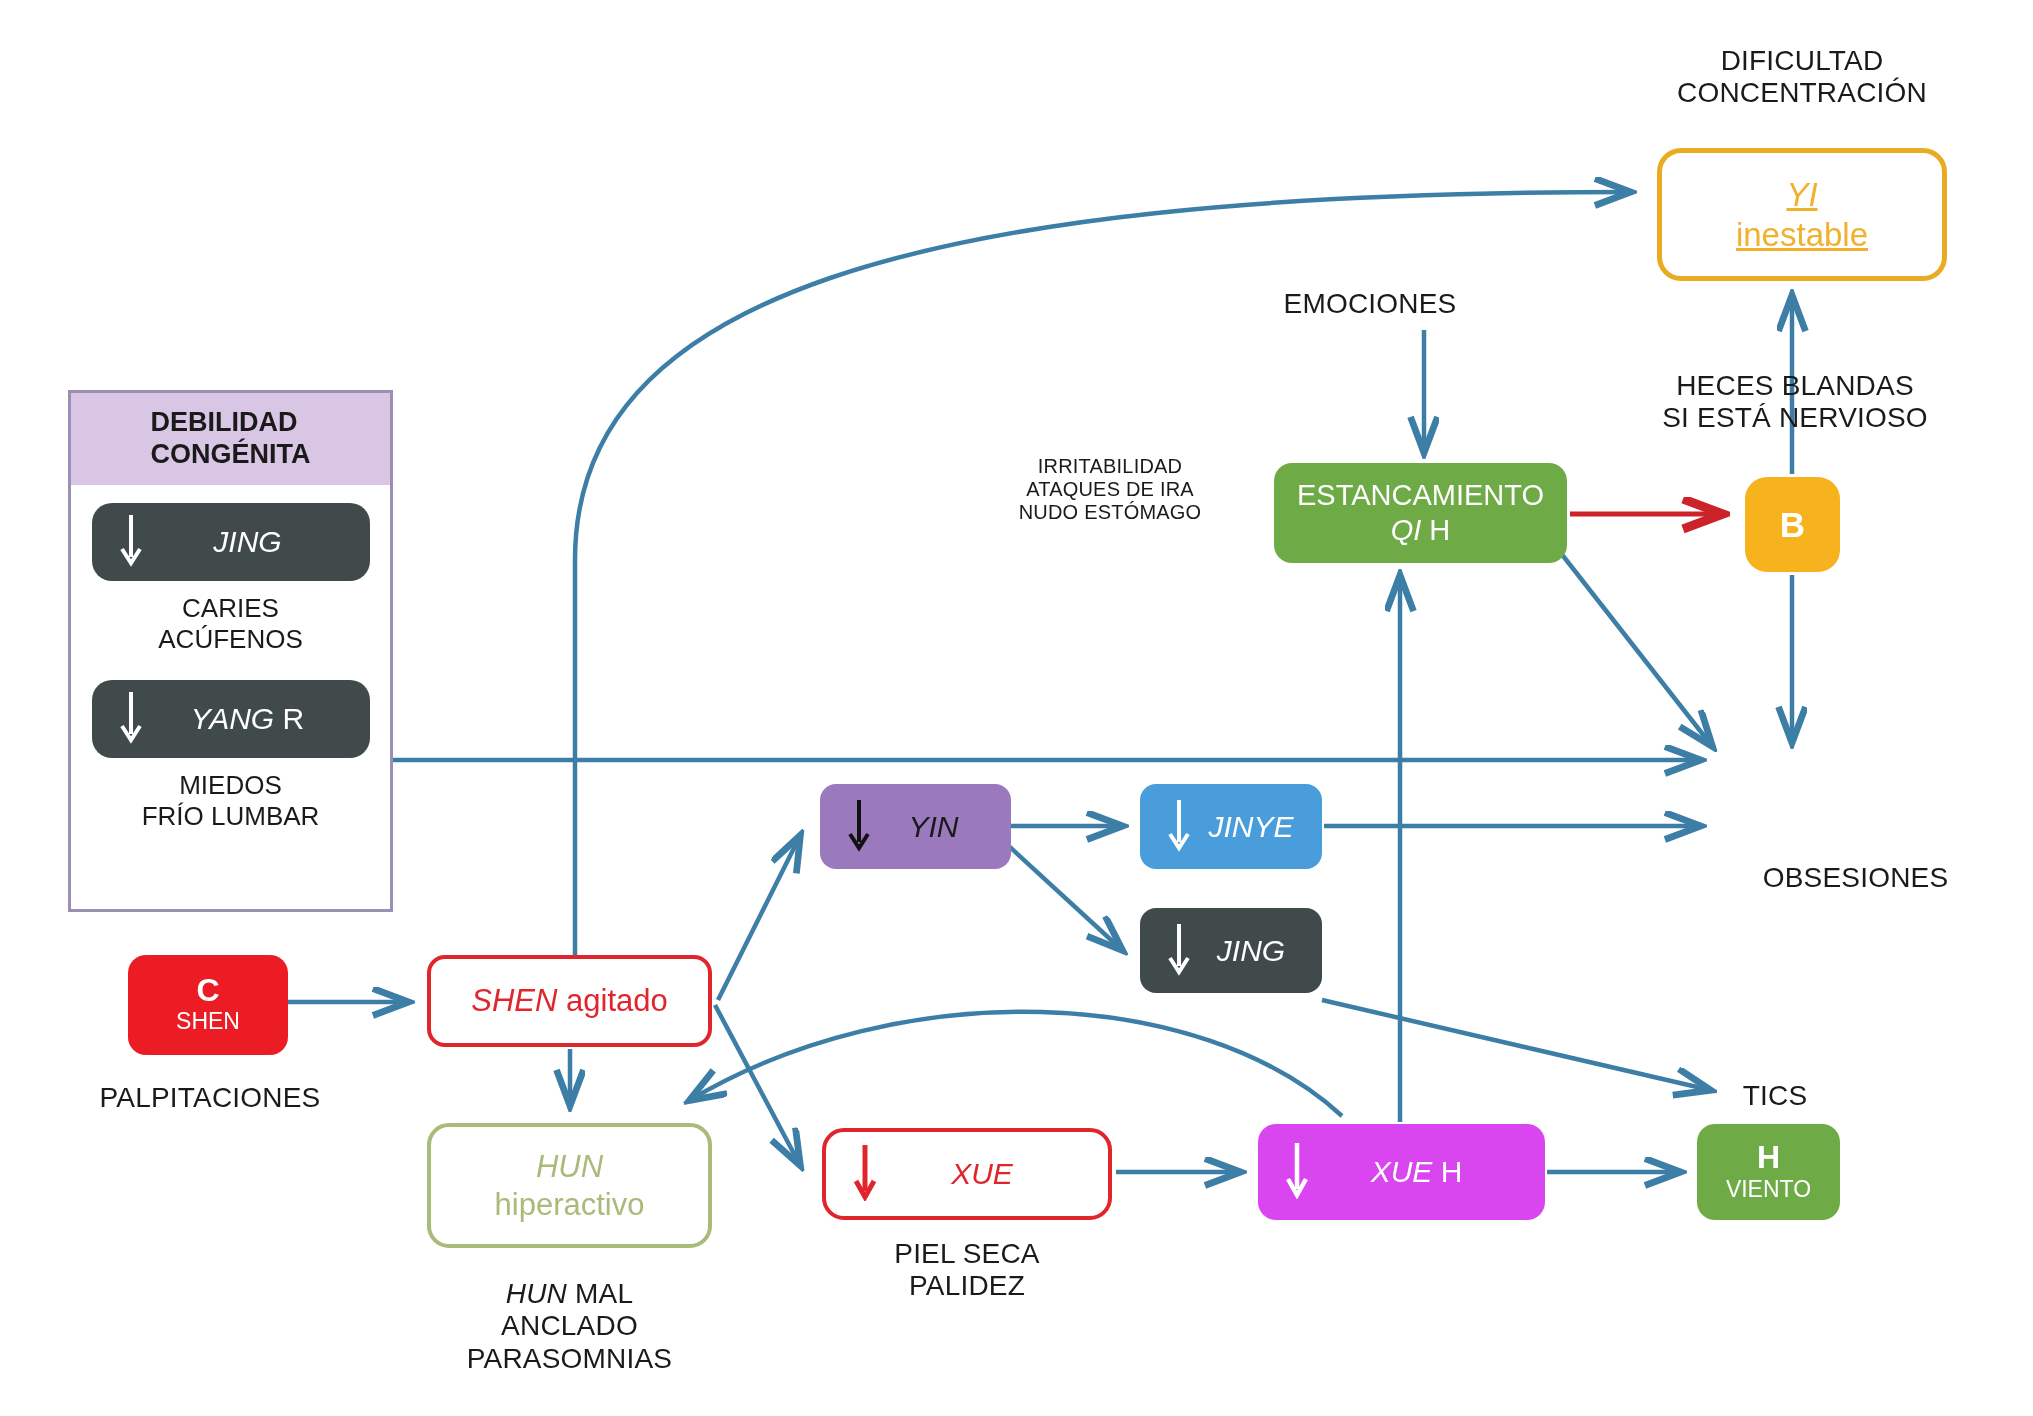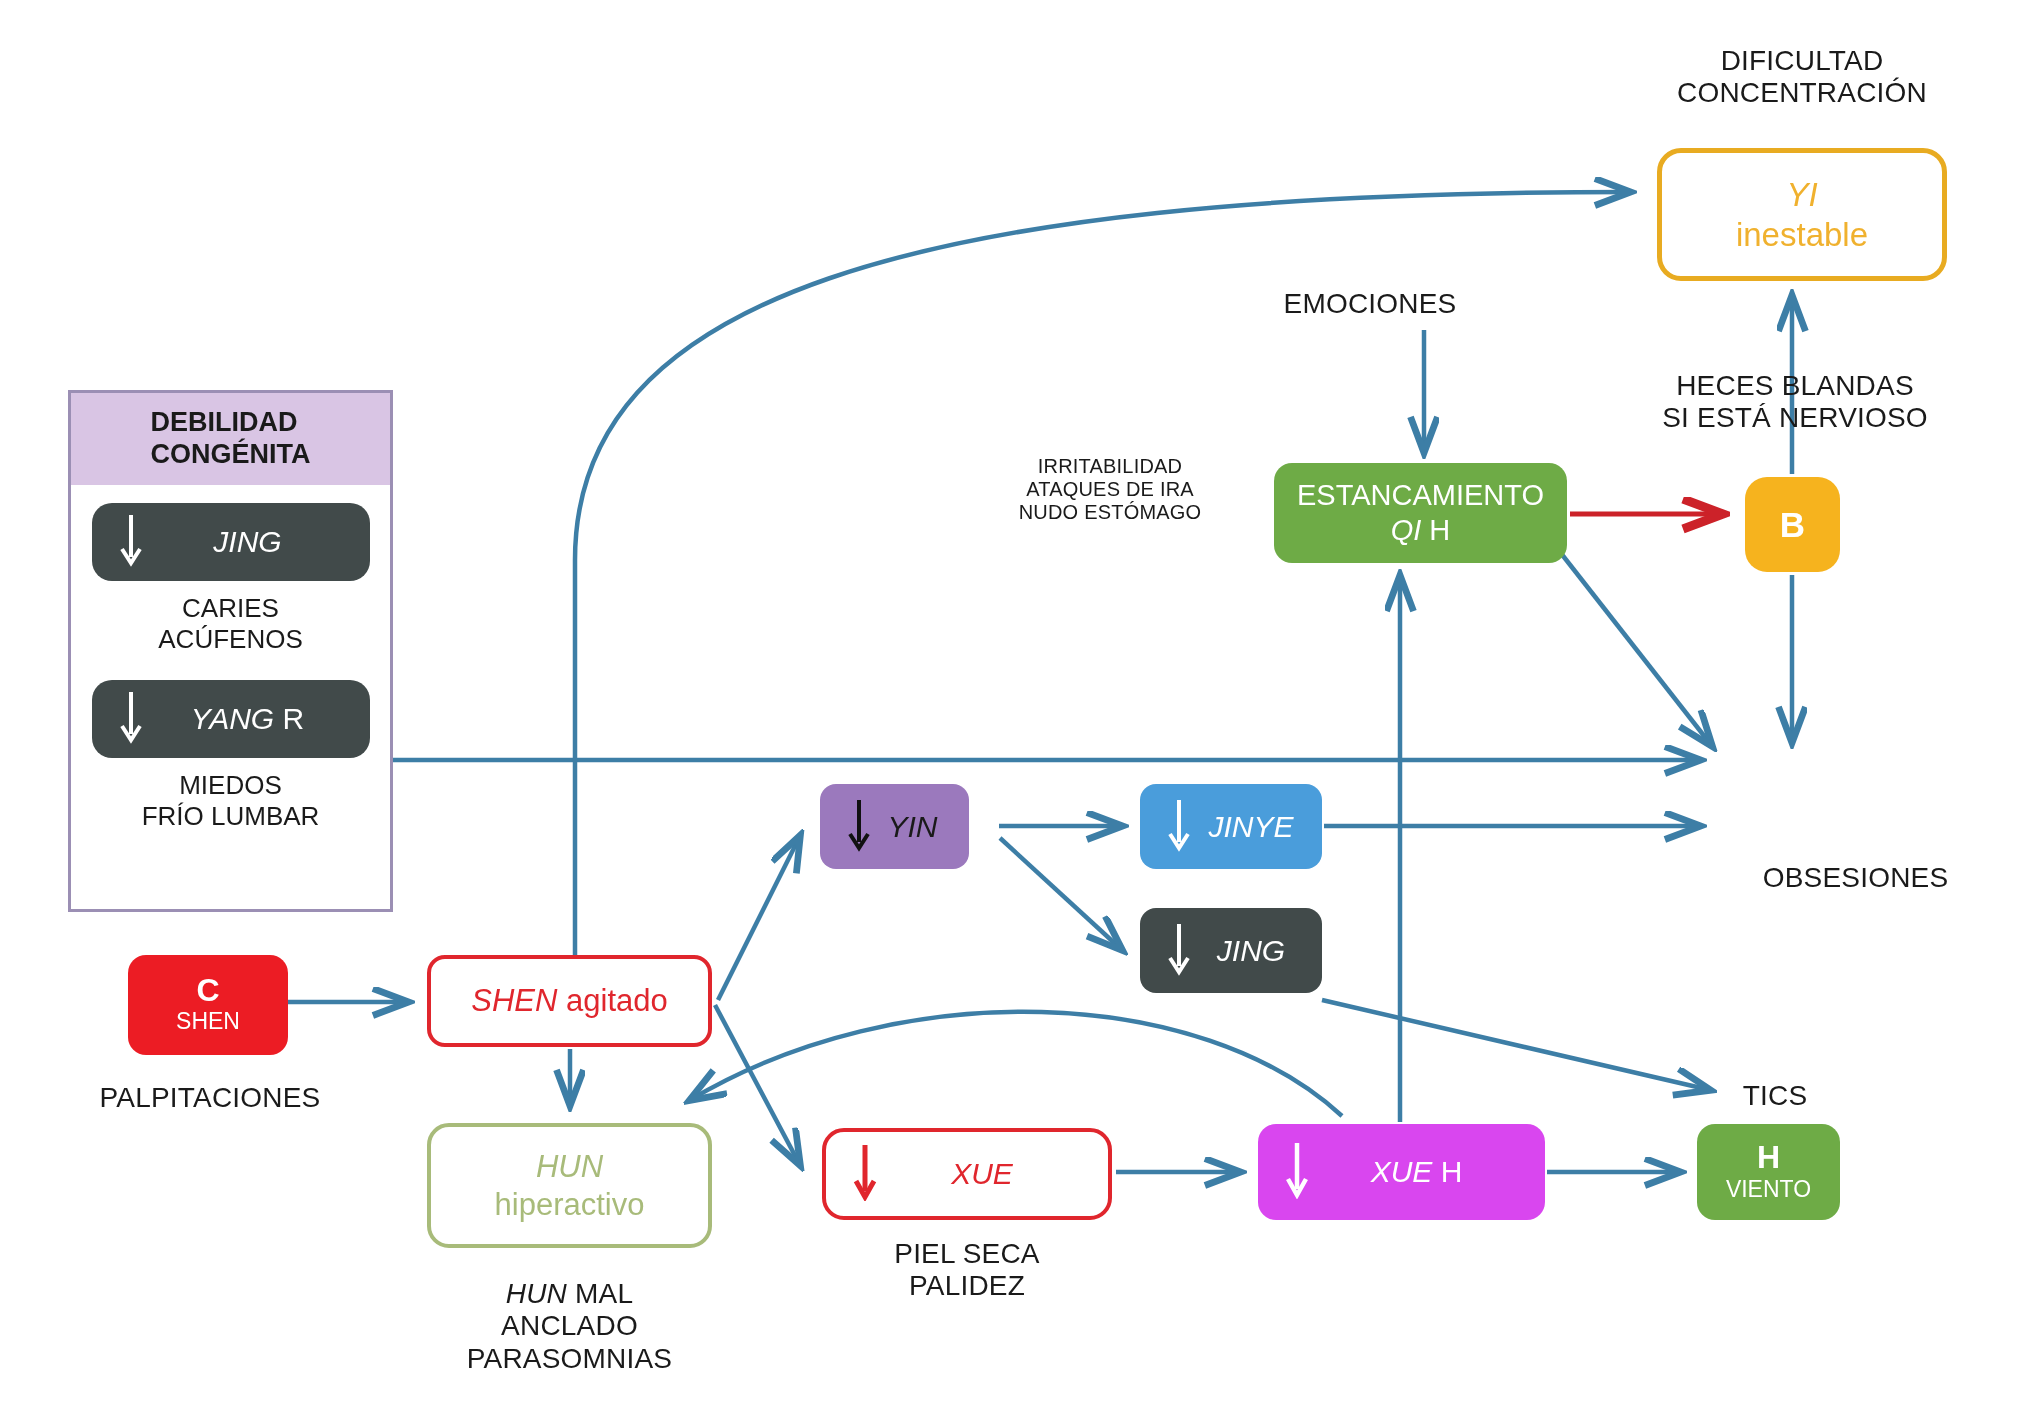--- a/index.html
+++ b/index.html
@@ -18,32 +18,32 @@
 
   .darkbar{background:#414a4a;border-radius:20px;height:78px;width:278px;display:flex;align-items:center;position:relative;}
   .darkbar .txt{width:100%;text-align:center;color:#fff;font-size:30px;padding-left:34px;box-sizing:border-box;}
   .dn-arrow{position:absolute;left:26px;top:50%;transform:translateY(-50%);}
   .sub{font-size:26px;text-align:center;color:#1a1a1a;line-height:1.18;}
 
   .it{font-style:italic;}
 
   
   #n-yi{left:1657px;top:148px;width:290px;height:133px;border:5px solid #e8ab21;border-radius:24px;background:#fff;}
-  #n-yi .t{color:#f0b12e;font-size:33px;text-align:center;line-height:1.2;}
+  #n-yi .t{color:#f0b12e;font-size:33px;text-align:center;line-height:1.2;text-decoration:underline;}
 
   #n-estanc{left:1274px;top:463px;width:293px;height:100px;background:#6eab46;border-radius:18px;}
   #n-estanc .t{color:#fff;font-size:29px;text-align:center;line-height:1.2;}
 
   #n-b{left:1745px;top:477px;width:95px;height:95px;background:#f6b31e;border-radius:22px;}
   #n-b .t{color:#fff;font-weight:bold;font-size:35px;}
 
   #n-humedad{left:1712px;top:752px;width:287px;height:92px;background:#f2a76a;border-radius:18px;}
   #n-humedad .t{color:#1a1a1a;font-weight:bold;font-size:31px;letter-spacing:.5px;}
 
-  #n-yin{left:820px;top:784px;width:149px;height:85px;background:#9b79bd;border-radius:16px;}
+  #n-yin{left:820px;top:784px;width:191px;height:85px;background:#9b79bd;border-radius:16px;}
   #n-yin .t{color:#1a1a1a;font-size:30px;}
 
   #n-jinye{left:1140px;top:784px;width:182px;height:85px;background:#4a9ddb;border-radius:16px;}
   #n-jinye .t{color:#fff;font-size:30px;}
 
   #n-jing2{left:1140px;top:908px;width:182px;height:85px;background:#414a4a;border-radius:16px;}
   #n-jing2 .t{color:#fff;font-size:30px;}
 
   #n-c{left:128px;top:955px;width:160px;height:100px;background:#ec1c24;border-radius:18px;flex-direction:column;}
   #n-c .big{color:#fff;font-weight:bold;font-size:32px;line-height:1;}

